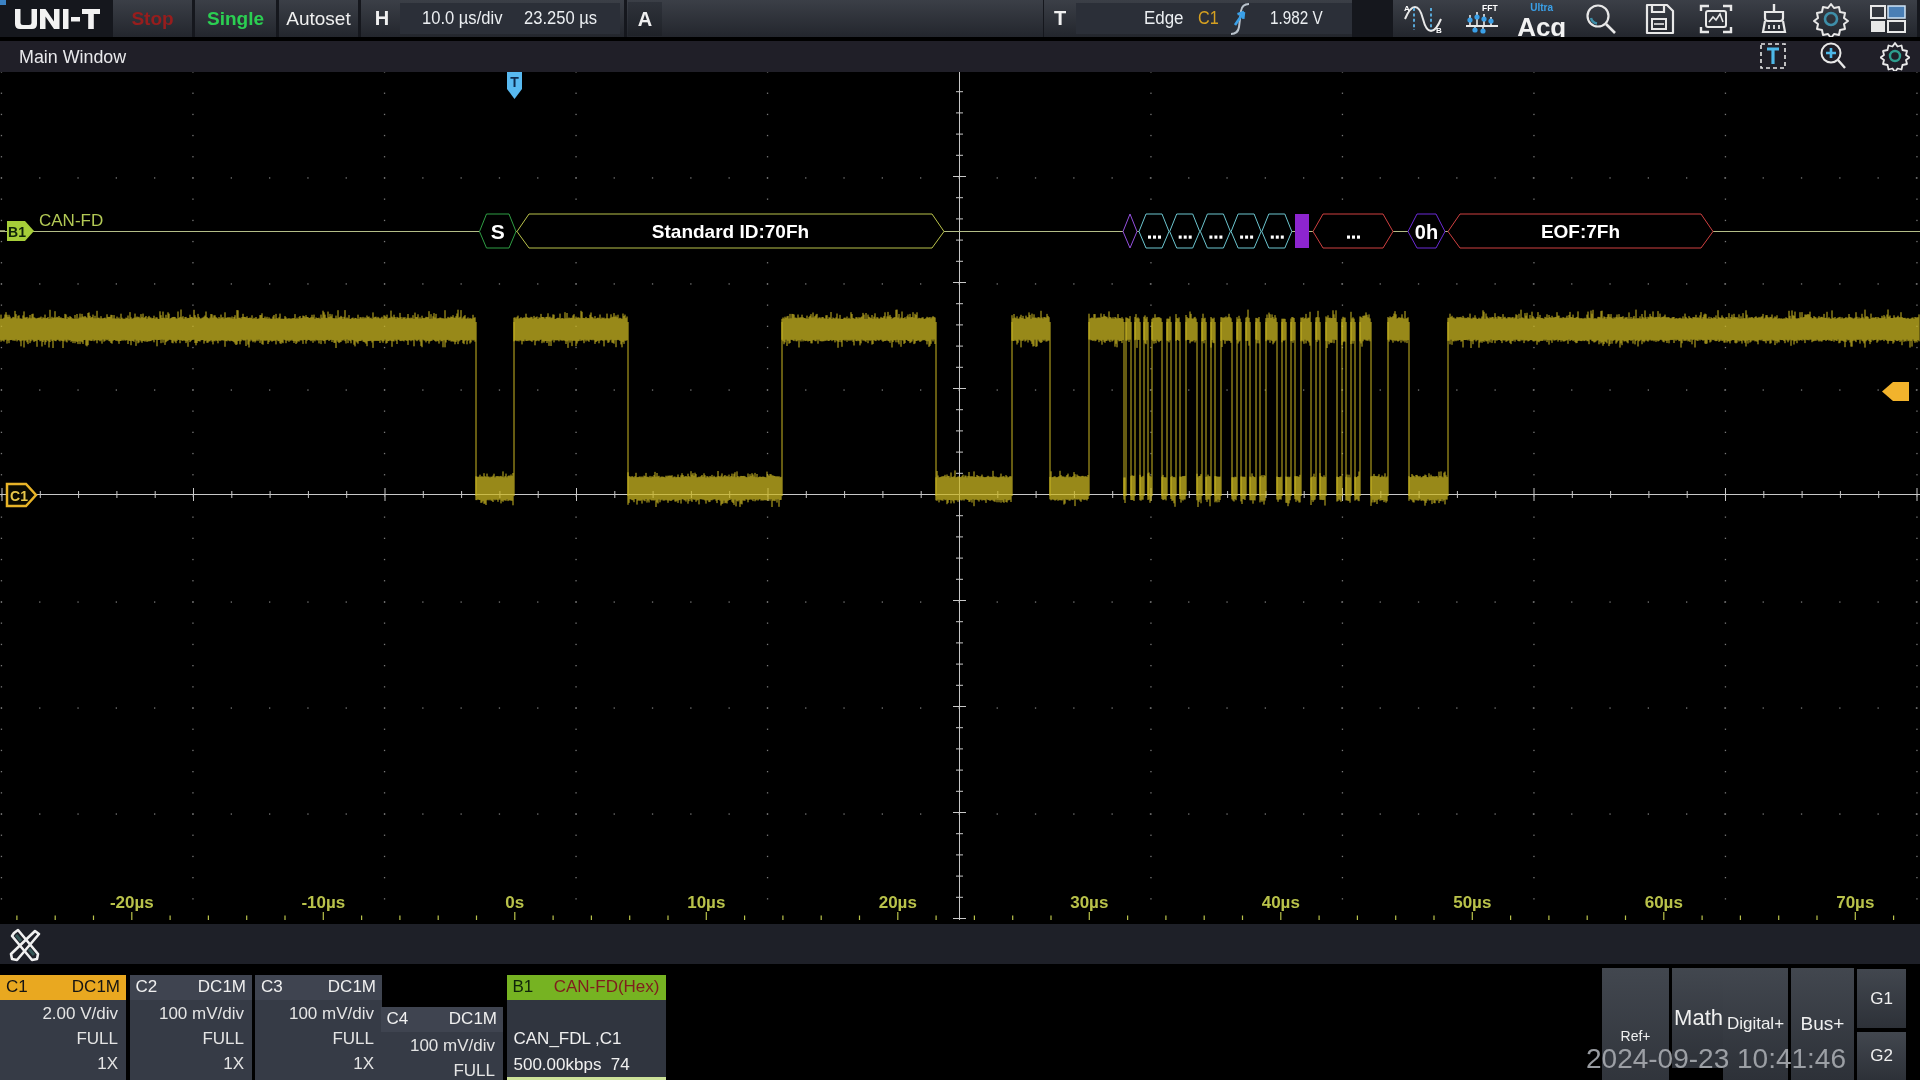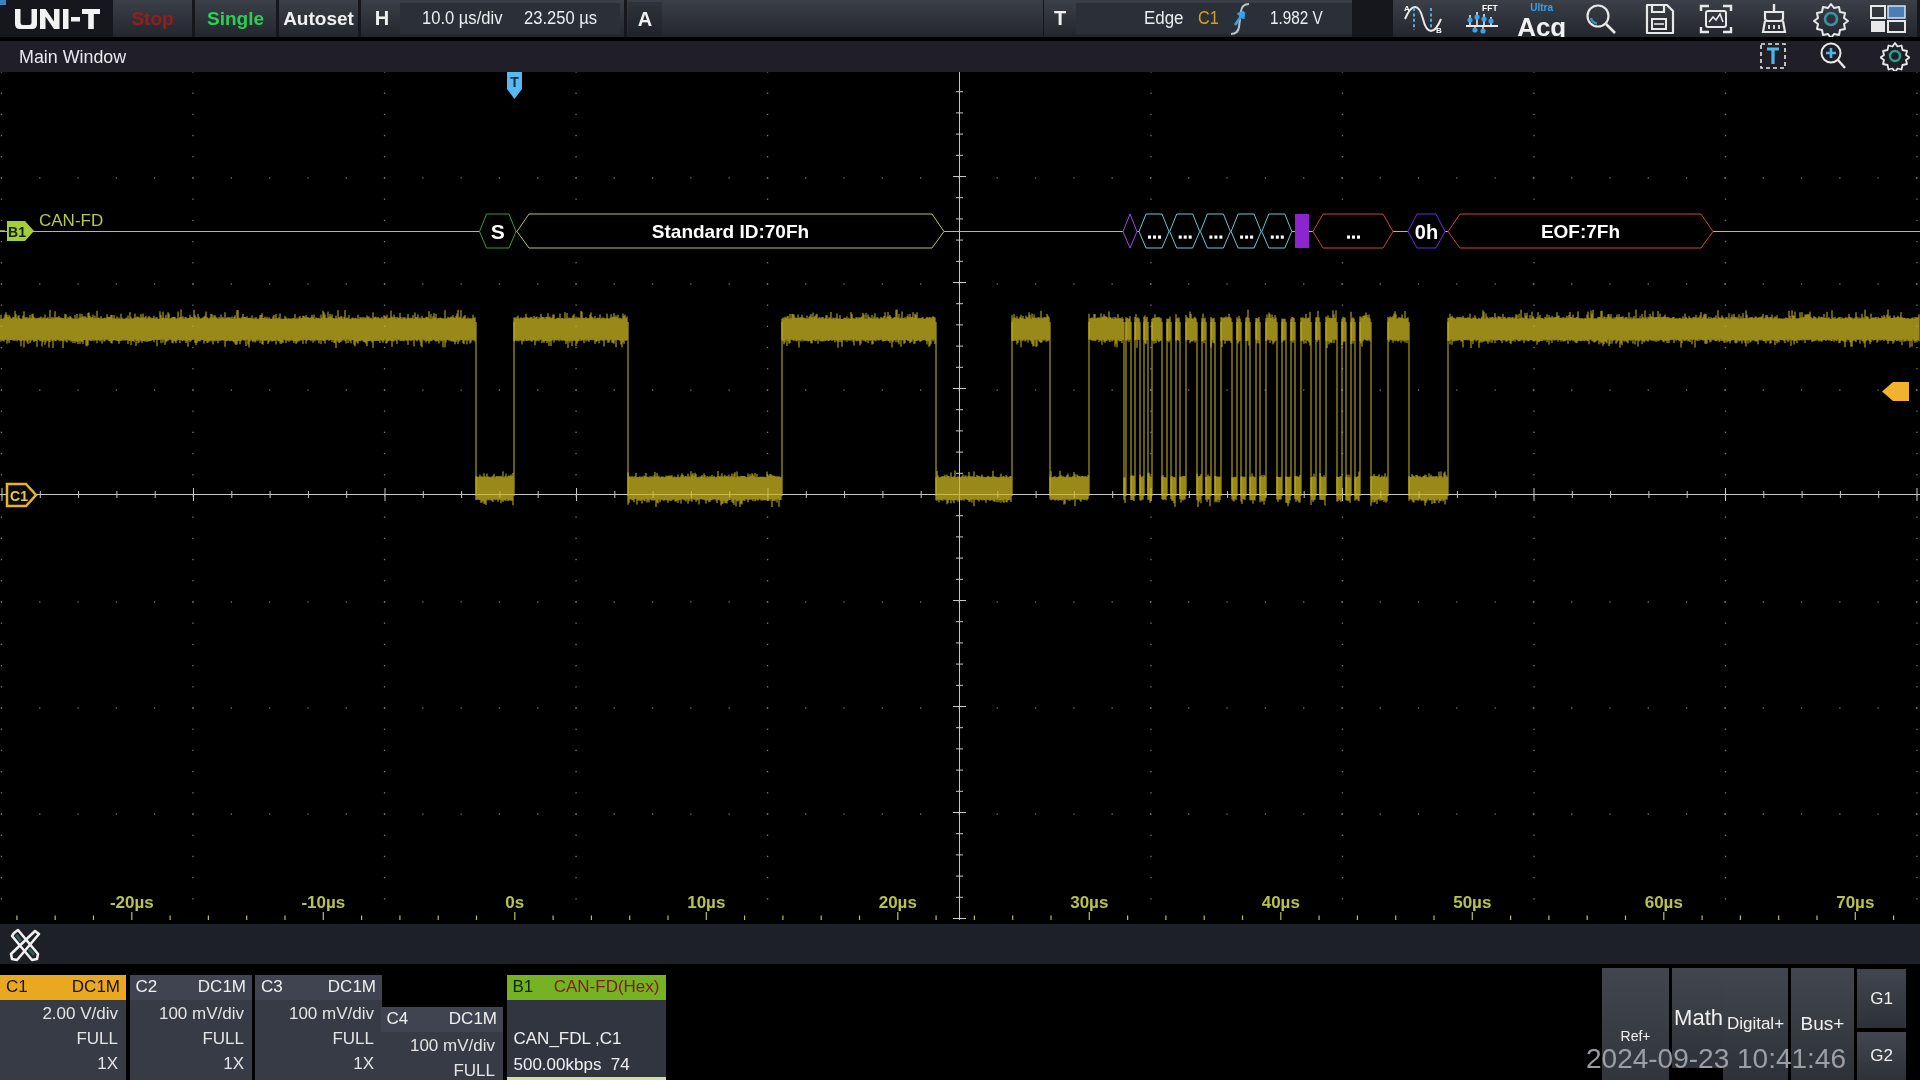--- a/index.html
+++ b/index.html
@@ -16,21 +16,21 @@
           <path d="M68 1 h18 v5 h-6.2 v15 h-5.6 v-15 h-6.2 Z"></path>
         </g>
       </svg></div>
     <div class="cell" style="left:113px;width:79px;background:linear-gradient(#3b3f47,#23262d);">
       <span style="color:#971d1d;font-weight:bold;font-size:19px">Stop</span>
     </div>
     <div class="cell" style="left:195px;width:81px;background:linear-gradient(#3b3f47,#23262d);">
       <span style="color:#2bcf52;font-weight:bold;font-size:19px">Single</span>
     </div>
     <div class="cell" style="left:279px;width:79px;background:linear-gradient(#3b3f47,#23262d);">
-      <span style="color:#f0f0f0;font-weight:bold;font-size:19px">Autoset</span>
+      <span style="color:#f0f0f0;font-weight:normal;font-size:19px">Autoset</span>
     </div>
     <div class="cell" style="left:361px;width:263px;background:linear-gradient(#3b3f47,#23262d);"></div>
     <div style="position:absolute;left:370px;top:0;width:24px;height:37px;display:flex;align-items:center;justify-content:center;color:#f0f0f0;font-weight:bold;font-size:20px">H</div>
     <div class="panel" style="left:400px;width:220px;">
       <span style="position:absolute;left:21.5px;top:5px;font-size:18px;transform:scaleX(0.92);transform-origin:left">10.0 µs/div</span>
       <span style="position:absolute;left:124px;top:5px;font-size:18px;transform:scaleX(0.92);transform-origin:left">23.250 µs</span>
     </div>
     <div class="cell" style="left:627px;width:416px;background:linear-gradient(#3b3f47,#23262d);"></div>
     <div style="position:absolute;left:628px;top:2px;width:34px;height:34px;background:linear-gradient(#2e323a,#1f2228);display:flex;align-items:center;justify-content:center;color:#f0f0f0;font-weight:bold;font-size:20px">A</div>
     <div class="cell" style="left:1044px;width:308px;background:linear-gradient(#3b3f47,#23262d);"></div>

